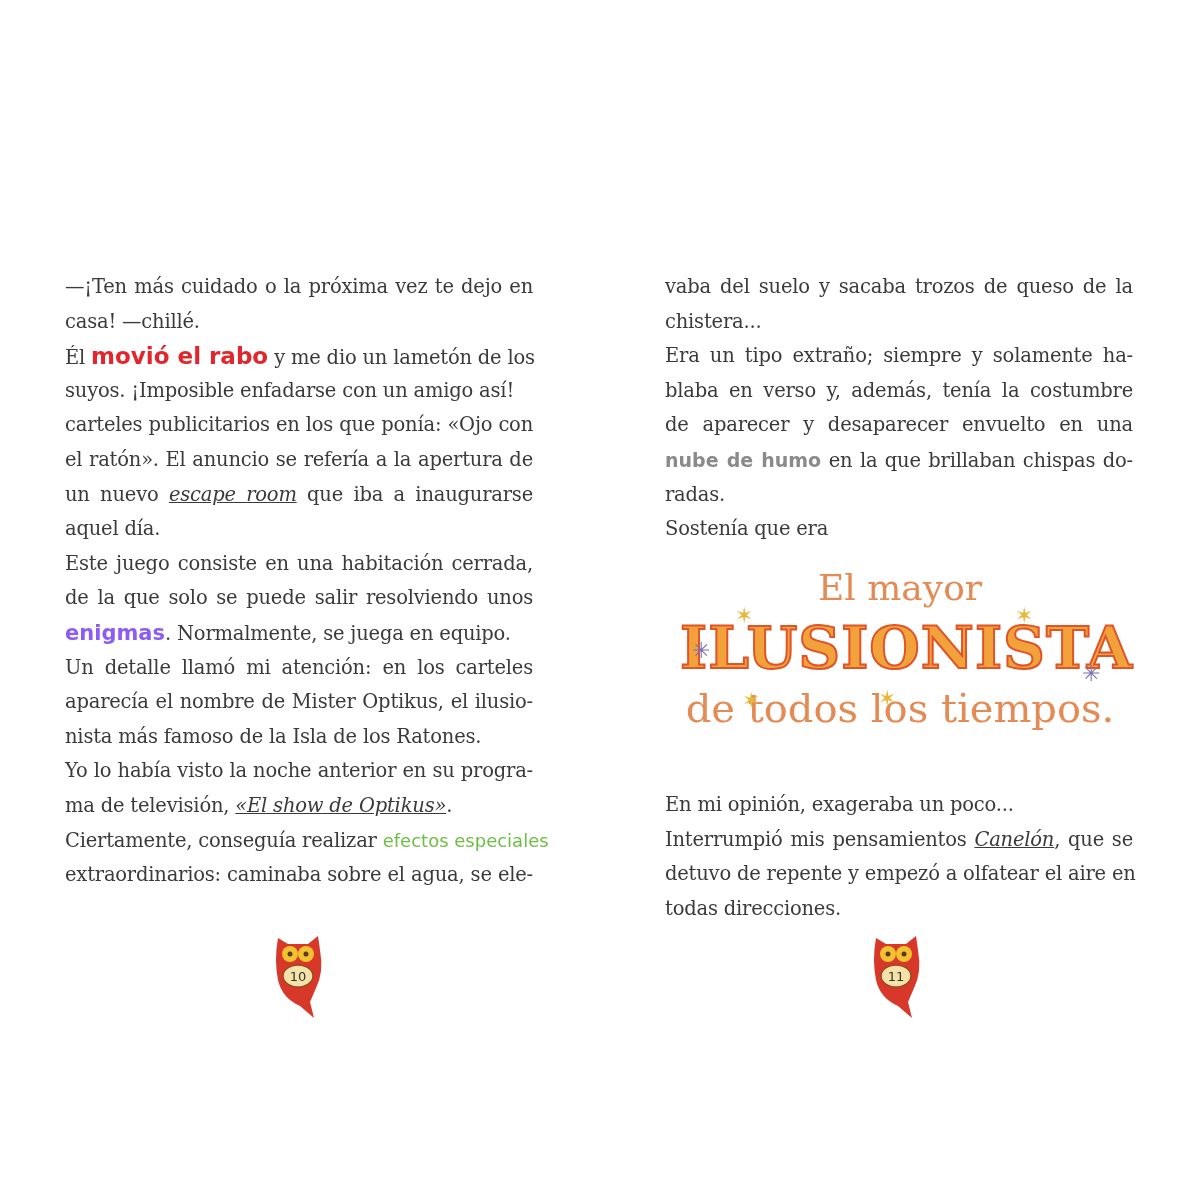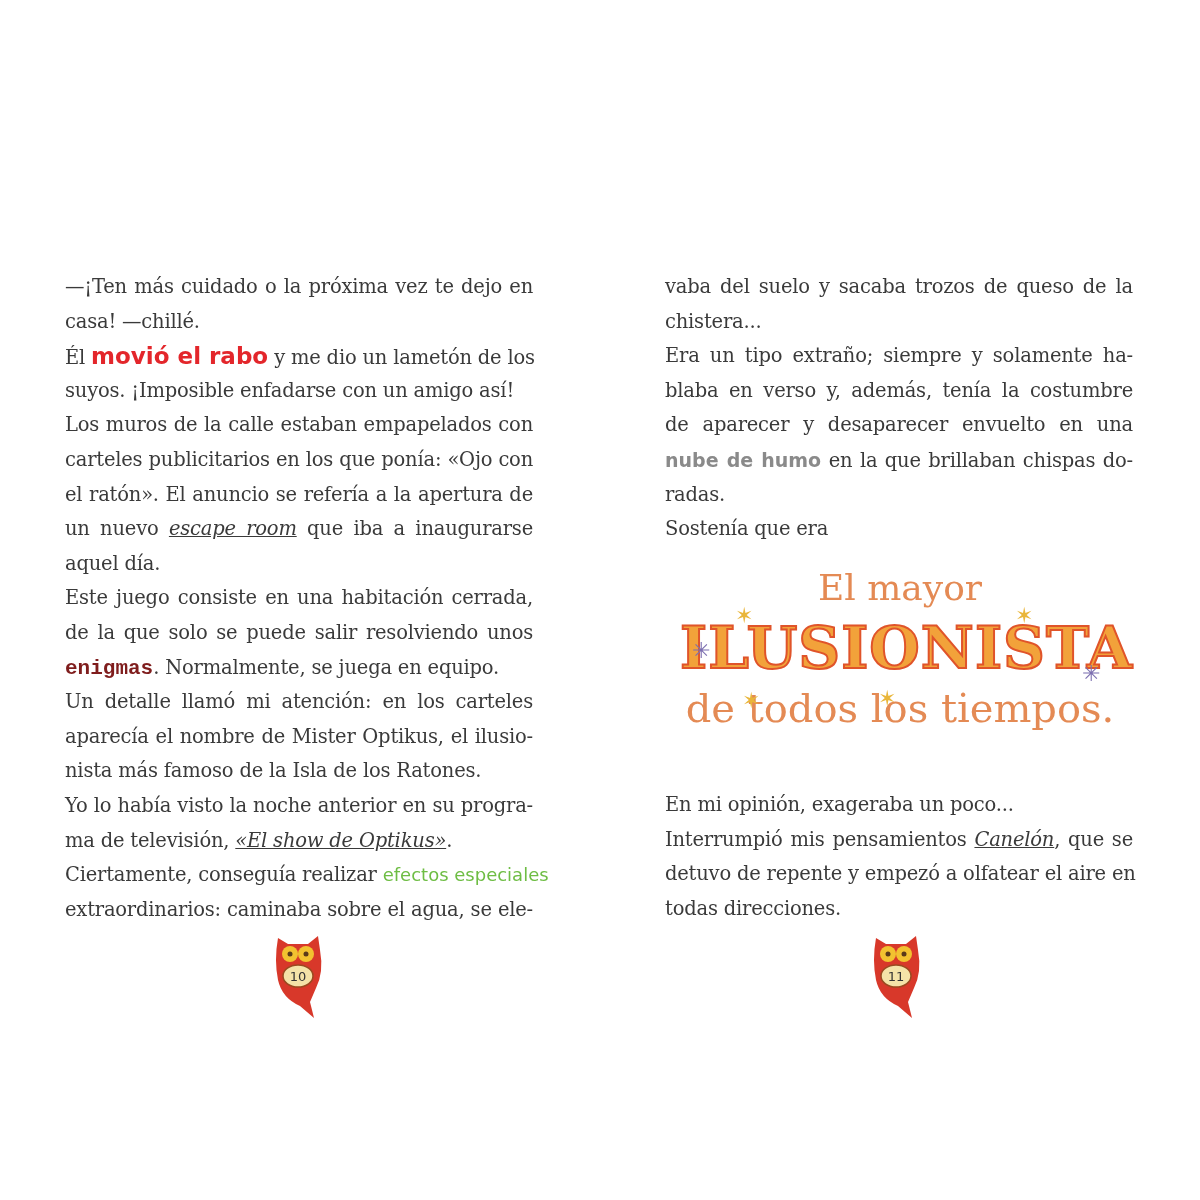--- a/index.html
+++ b/index.html
@@ -6,21 +6,21 @@
   body { width:1200px; height:1200px; position:relative; overflow:hidden;
          font-family:"DejaVu Serif", serif; color:#3a3a3a; }
   .page { position:absolute; top:270px; width:468px; }
   .page.left { left:65px; }
   .page.right { left:665px; }
   .line { font-size:19.5px; line-height:34.6px; height:34.6px; white-space:nowrap;
           text-align:justify; text-align-last:justify; letter-spacing:-0.2px; }
   .line.last { text-align-last:left; }
   .hl { font-family:"DejaVu Sans", sans-serif; font-weight:bold; font-size:21px; letter-spacing:0; }
   .hl.red { color:#e3262b; font-size:23px;margin-top:34px; }
-  .hl.magenta { color:#7f1d1d;font-family:Liberation Mono, monospace; }
+  .hl.magenta { color:#8b5cf6; }
   .hl.green { color:#6ebd44; font-weight:normal; font-size:18px; }
   .hl.grey { color:#8a8a8a; font-size:19px; }
   .it { font-style:italic;text-decoration:underline; }
   .title-art { position:absolute; left:680px; top:560px; width:440px; height:210px; text-align:center; }
   .title-top { font-family:"DejaVu Serif", serif; color:#e48a54; font-size:36px; line-height:52px; margin-top:2px; }
   .title-mid { font-family:"DejaVu Serif", serif; font-weight:bold; color:#f2a23a;
                font-size:58px; line-height:68px; letter-spacing:1px;
                -webkit-text-stroke:2px #e0542a; }
   .title-bot { font-family:"DejaVu Serif", serif; color:#e48a54; font-size:40px; line-height:52px; }
   .star { position:absolute; font-size:22px; line-height:22px; }
@@ -31,21 +31,20 @@
   .owl.right { left:868px; top:932px; }
 </style>
 </head>
 <body>
 
 <div class="page left">
   <div class="line"><span>—¡Ten más cuidado o la próxima vez te dejo en</span></div>
   <div class="line last"><span>casa! —chillé.</span></div>
   <div class="line"><span>Él </span><span class="hl red">movió el rabo</span><span> y me dio un lametón de los</span></div>
   <div class="line last"><span>suyos. ¡Imposible enfadarse con un amigo así!</span></div>
-  <div class="line"><span>Los muros de la calle estaban empapelados con</span></div>
   <div class="line"><span>carteles publicitarios en los que ponía: «Ojo con</span></div>
   <div class="line"><span>el ratón». El anuncio se refería a la apertura de</span></div>
   <div class="line"><span>un nuevo </span><span class="it">escape room</span><span> que iba a inaugurarse</span></div>
   <div class="line last"><span>aquel día.</span></div>
   <div class="line"><span>Este juego consiste en una habitación cerrada,</span></div>
   <div class="line"><span>de la que solo se puede salir resolviendo unos</span></div>
   <div class="line last"><span class="hl magenta">enigmas</span><span>. Normalmente, se juega en equipo.</span></div>
   <div class="line"><span>Un detalle llamó mi atención: en los carteles</span></div>
   <div class="line"><span>aparecía el nombre de Mister Optikus, el ilusio-</span></div>
   <div class="line last"><span>nista más famoso de la Isla de los Ratones.</span></div>

